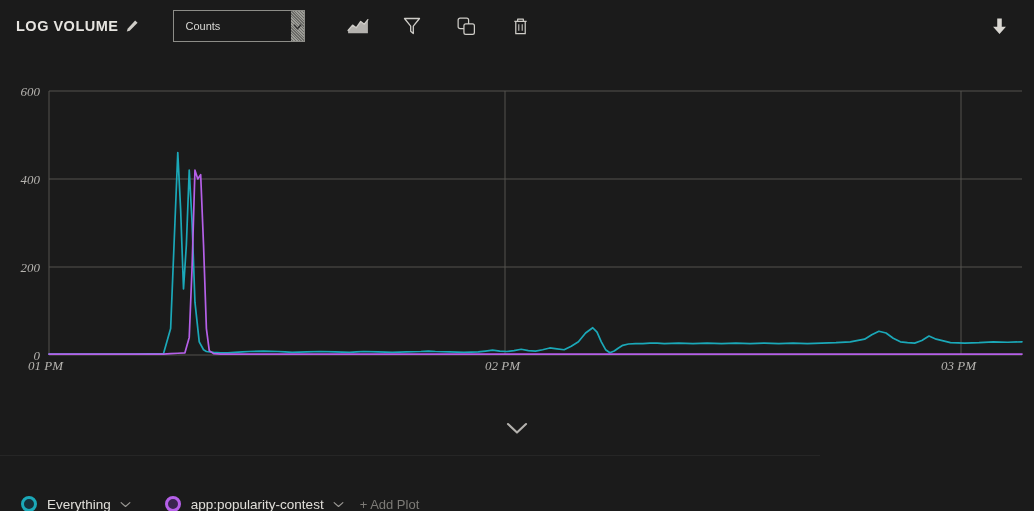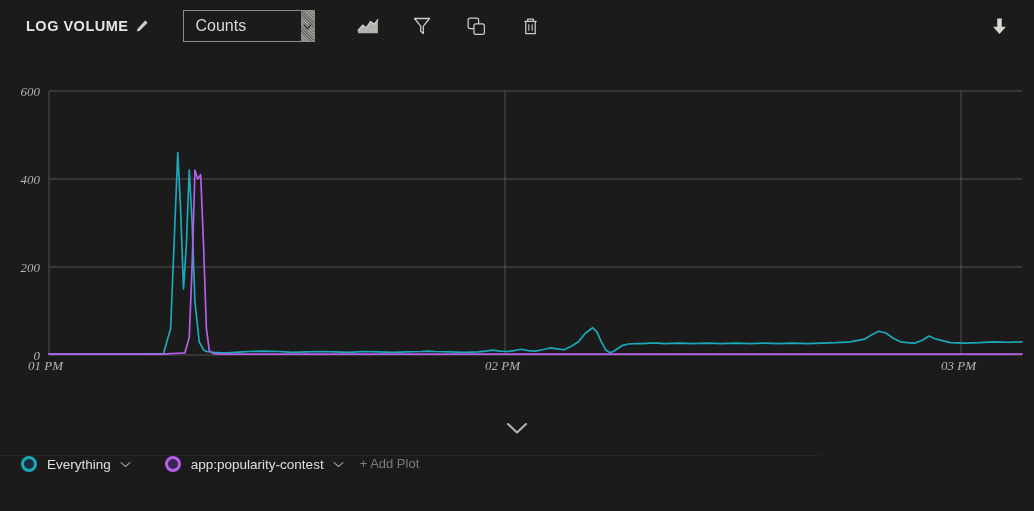--- a/index.html
+++ b/index.html
@@ -26,21 +26,21 @@
   
   .toolbar {
     position: absolute;
     left: 0; top: 0;
     width: 1034px;
     height: 52px;
     display: flex;
     align-items: center;
   }
   .panel-title {
-    margin-left: 26px;
+    margin-left: 16px;
     font-size: 14.5px;
     font-weight: bold;
     letter-spacing: 0.5px;
     color: #e6e4e0;
     text-transform: uppercase;
     white-space: nowrap;
   }
   .pencil-icon {
     margin-left: 7px;
     display: inline-flex;
@@ -56,21 +56,21 @@
   .metric-select {
     position: absolute;
     left: 0; top: 0;
     width: 132px;
     height: 32px;
     box-sizing: border-box;
     border: 1px solid #8d8d88;
     background: #1b1b1b;
     color: #d8d8d4;
     font-family: "Liberation Sans", sans-serif;
-    font-size: 16px;
+    font-size: 11px;
     padding-left: 11px;
     display: flex;
     align-items: center;
   }
   .metric-spin {
     position: absolute;
     right: 1px; top: 1px;
     width: 13px;
     height: 30px;
     background:
@@ -146,21 +146,21 @@
   }
 
   
   .legend-bar {
     position: absolute;
     left: 0;
     top: 455px;
     width: 820px;
     height: 56px;
     display: flex;
-    align-items: flex-start;
+    align-items: flex-end;
     border-top: 1px solid #262626;
   }
   .legend-item {
     display: flex;
     align-items: center;
     cursor: pointer;
     white-space: nowrap;
   }
   .legend-item.first { margin-left: 21px; }
   .legend-item.second { margin-left: 34px; }

